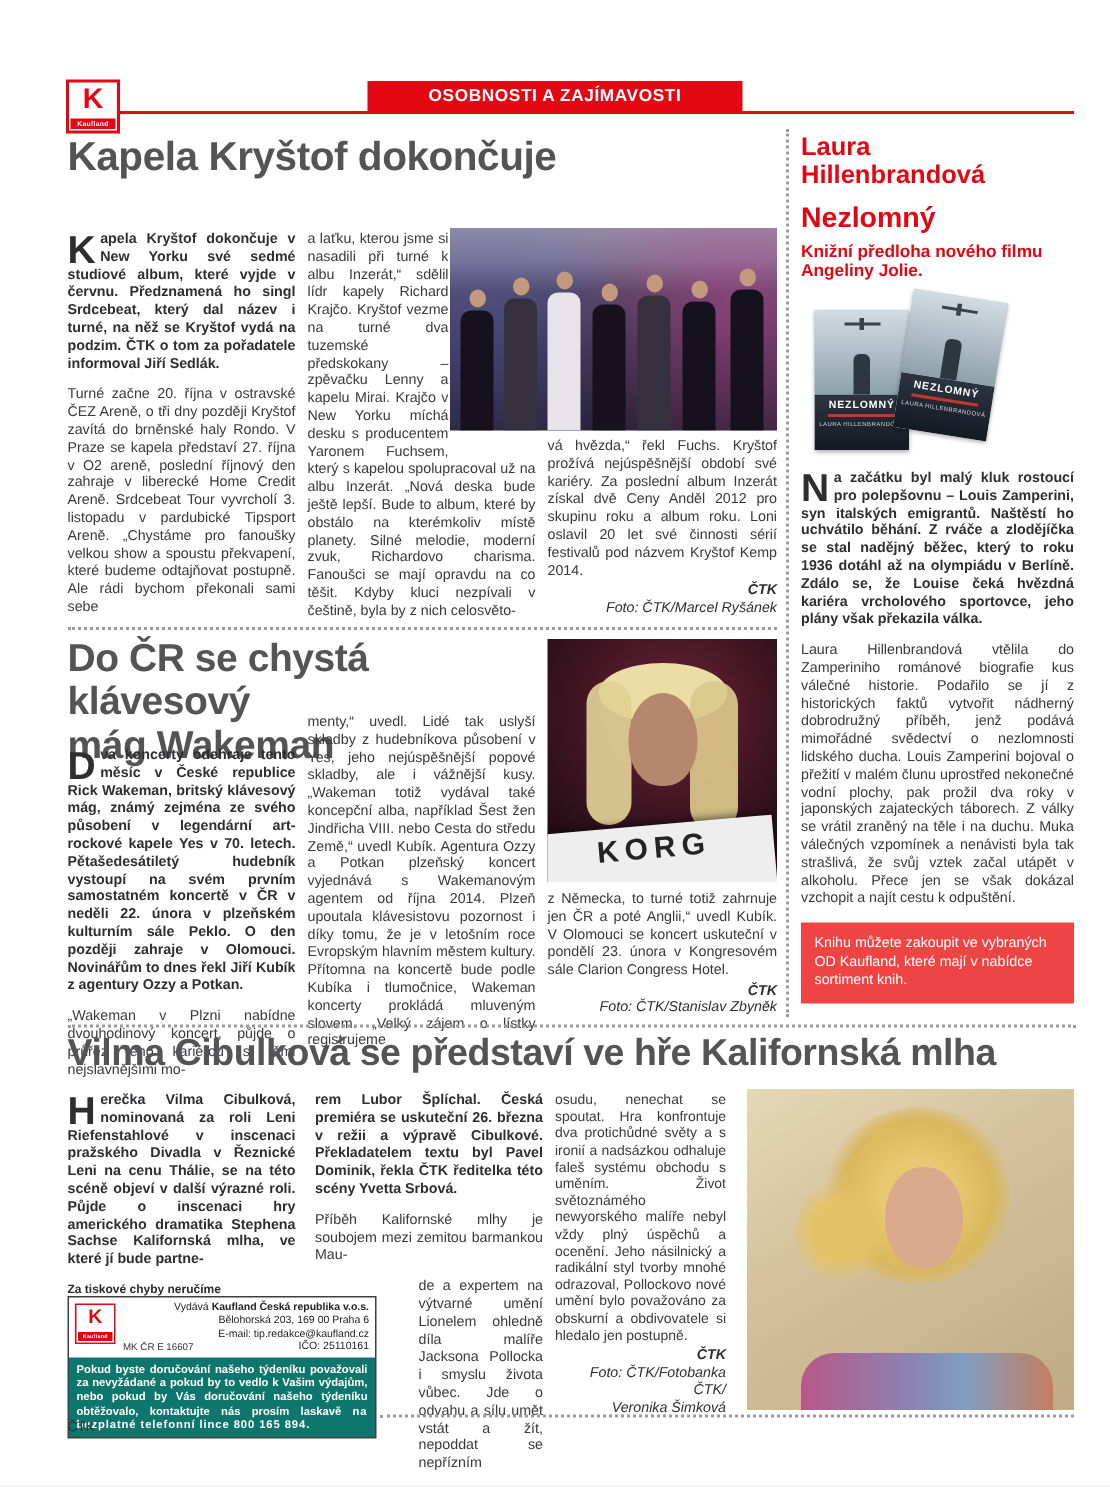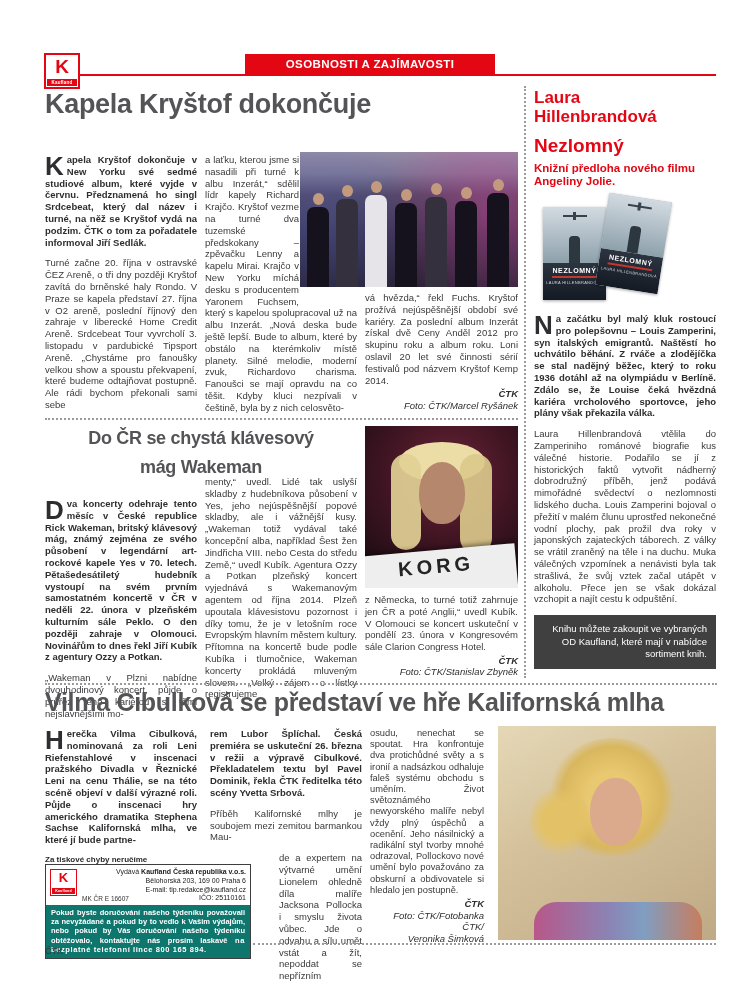--- a/index.html
+++ b/index.html
@@ -16,21 +16,21 @@
   .klogo .kband{position:absolute;left:1px;right:1px;bottom:1px;height:7px;background:#e30613;
                 color:#fff;font-size:4.5px;line-height:7px;text-align:center;font-weight:700;letter-spacing:.2px;}
   .klogo.small{width:27px;height:27px;border-width:1.5px;}
   .klogo.small .kk{font-size:13px;line-height:16px;}
   .klogo.small .kband{height:6px;font-size:3.5px;line-height:6px;}
 
   
   .h1{position:absolute;font-weight:700;color:#545457;letter-spacing:-.3px;}
   .a1-head{left:45px;top:90px;width:473px;font-size:27px;line-height:29px;}
   .a1-head .l2{text-align:right;}
-  .a2-head{left:45px;top:424px;width:312px;font-size:18px;line-height:29px;text-align:center;}
+  .a2-head{left:45px;top:424px;width:312px;font-size:26px;line-height:29px;}
   .a3-head{left:45px;top:688px;width:672px;font-size:25px;line-height:28px;}
 
   .col{position:absolute;}
   .bt{font-size:9.5px;line-height:11.8px;text-align:justify;margin:0;}
   .bt + .bt{margin-top:9px;}
   .bold{font-weight:700;color:#2e2e30;}
   .dropcap{float:left;font-size:26px;line-height:22px;font-weight:700;padding:1px 3px 0 0;color:#2e2e30;}
   .credits{margin-top:2px;text-align:right;font-style:italic;font-size:9.5px;line-height:11.5px;color:#2e2e30;}
   .credits .ag{font-weight:700;}
   .narrow-b{margin-left:69px;margin-top:0;}
@@ -99,21 +99,21 @@
   .cover.c2{left:68px;top:2px;transform:rotate(9deg);z-index:2;}
   .cover-sky{position:relative;height:56px;background:linear-gradient(180deg,#d2dbe1 0%,#aab8c2 60%,#8da1ab 100%);}
   .plane{position:absolute;left:20px;top:8px;width:24px;height:2px;background:#38424a;}
   .plane:after{content:"";position:absolute;left:10px;top:-3px;width:3px;height:8px;background:#38424a;}
   .figure{position:absolute;left:50%;bottom:0;width:11px;height:27px;margin-left:-6px;border-radius:4px 4px 0 0;background:#2d3740;}
   .cover-bottom{height:37px;background:linear-gradient(180deg,#2c3440,#141a24);color:#fff;text-align:center;padding-top:4px;box-sizing:border-box;}
   .cover-title{font-size:7px;font-weight:700;letter-spacing:.6px;}
   .cover-red{width:70%;height:2px;background:#c3372e;margin:2px auto;}
   .cover-author{font-size:4px;color:#ccd2d8;letter-spacing:.3px;}
   .sb-body{margin-top:6px;}
-  .promo{margin-top:10px;background:#404040;color:#fff;text-align:right;
+  .promo{margin-top:10px;background:#ef4444;color:#fff;text-align:left;
          font-size:9.5px;line-height:12.5px;padding:8px 9px;}
 
   
   .disclaimer{position:absolute;left:45px;top:855px;font-size:8px;font-weight:700;color:#2a2a2c;}
   .imprint{position:absolute;left:45px;top:864px;width:206px;border:1px solid #3e3e40;background:#fff;box-sizing:border-box;}
   .imp-top{position:relative;height:40px;}
   .imp-logo{position:absolute;left:4px;top:4px;}
   .imp-reg{position:absolute;left:36px;bottom:3px;font-size:6.5px;color:#333;}
   .imp-pub{position:absolute;right:4px;top:3px;text-align:right;font-size:7px;line-height:8.8px;color:#222;}
   .imp-pub .b{font-weight:700;}

